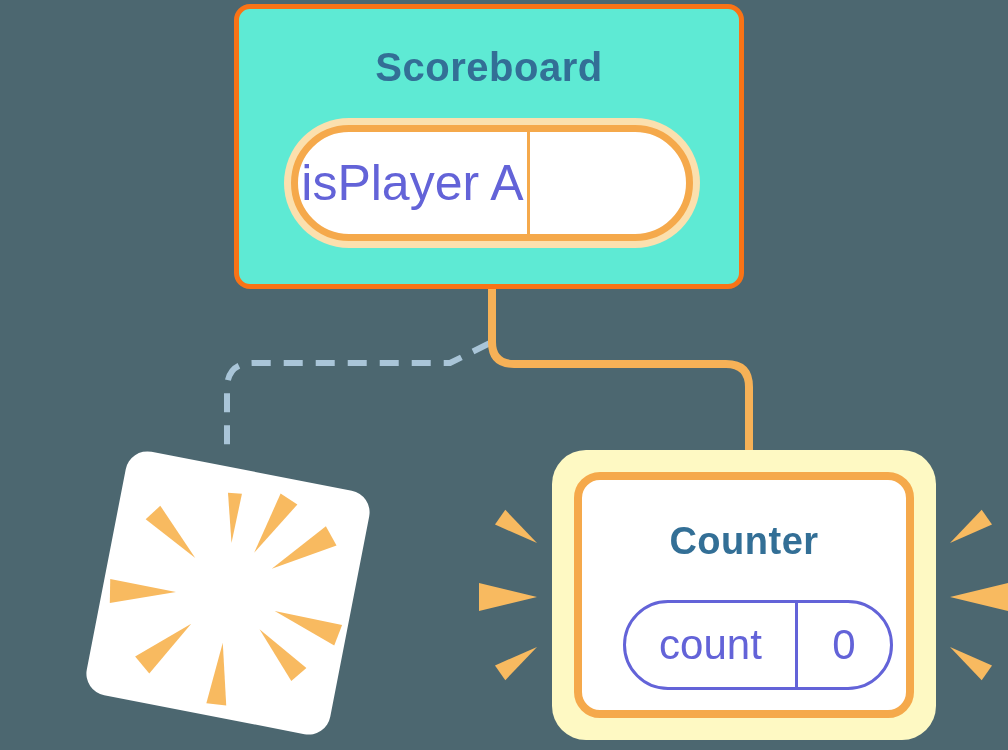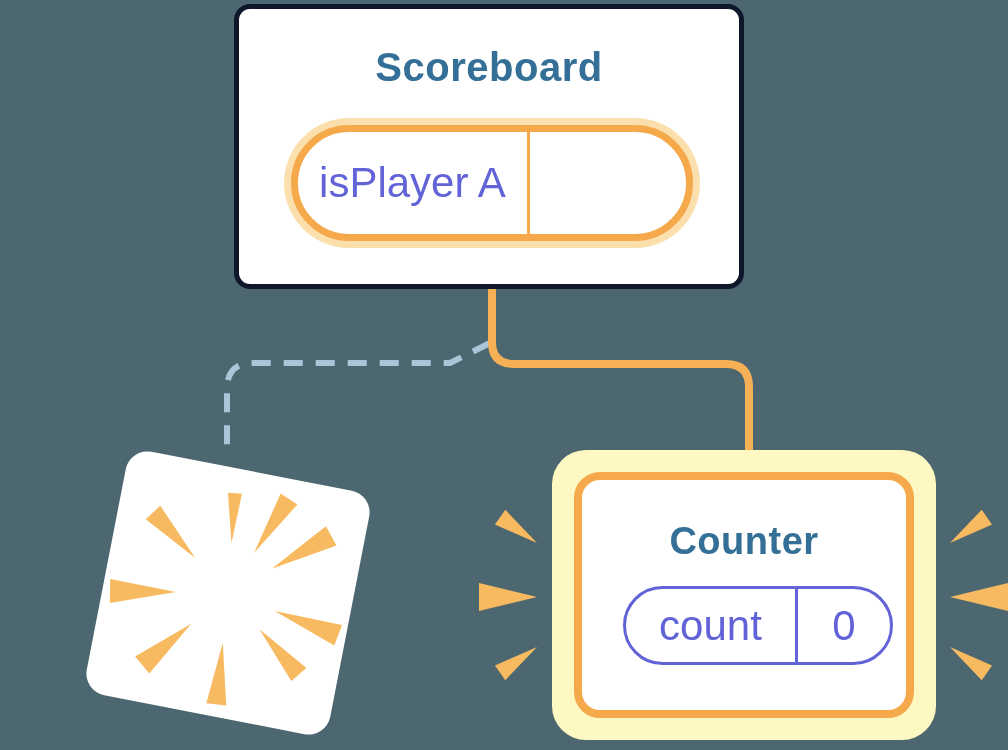--- a/index.html
+++ b/index.html
@@ -16,22 +16,22 @@
     left: 0; top: 0;
     width: 1008px; height: 750px;
     pointer-events: none;
   }
   
   .scoreboard-card {
     position: absolute;
     left: 234px; top: 4px;
     width: 510px; height: 285px;
     box-sizing: border-box;
-    background: #ffffff;
-    border: 5px solid #0f172a;
+    background: #5eead4;
+    border: 5px solid #f97316;
     border-radius: 16px;
     z-index: 2;
   }
   .component-title {
     text-align: center;
     color: #336f96;
     font-size: 40px;
     font-weight: 600;
     letter-spacing: 0.5px;
   }
@@ -49,21 +49,21 @@
     width: 402px; height: 116px;
     border: 7px solid #f5a94b;
     border-radius: 60px;
     box-shadow: 0 0 0 7px #fbe0ae;
   }
   .pill-cell {
     display: flex;
     align-items: center;
     justify-content: center;
     color: #6363d8;
-    font-size: 42px;
+    font-size: 50px;
   }
   .state-pill.orange .pill-label-cell { flex: 0 0 59%; }
   .state-pill.orange .pill-value-cell { flex: 1; font-weight: 700; }
   .state-pill.orange .pill-divider { width: 3px; background: #f5a94b; }
   
   .counter-card {
     position: absolute;
     left: 552px; top: 450px;
     width: 384px; height: 290px;
     box-sizing: border-box;
@@ -75,22 +75,22 @@
   .counter-inner {
     width: 100%; height: 100%;
     box-sizing: border-box;
     background: #ffffff;
     border: 8px solid #f5a94b;
     border-radius: 26px;
     position: relative;
   }
   .counter-inner .component-title { margin-top: 40px; font-size: 38px; }
   .state-pill.purple {
-    left: 41px; top: 106px;
-    width: 270px; height: 79px;
+    left: 41px; top: 120px;
+    width: 270px; height: 90px;
     border: 3px solid #6363d8;
     border-radius: 56px;
     text-align: right;
   }
   .state-pill.purple .pill-cell { font-size: 42px; }
   .state-pill.purple .pill-label-cell { flex: 0 0 64%; }
   .state-pill.purple .pill-value-cell { flex: 1; }
   .state-pill.purple .pill-divider { width: 3px; background: #6363d8; }
   
   .poof-card {

